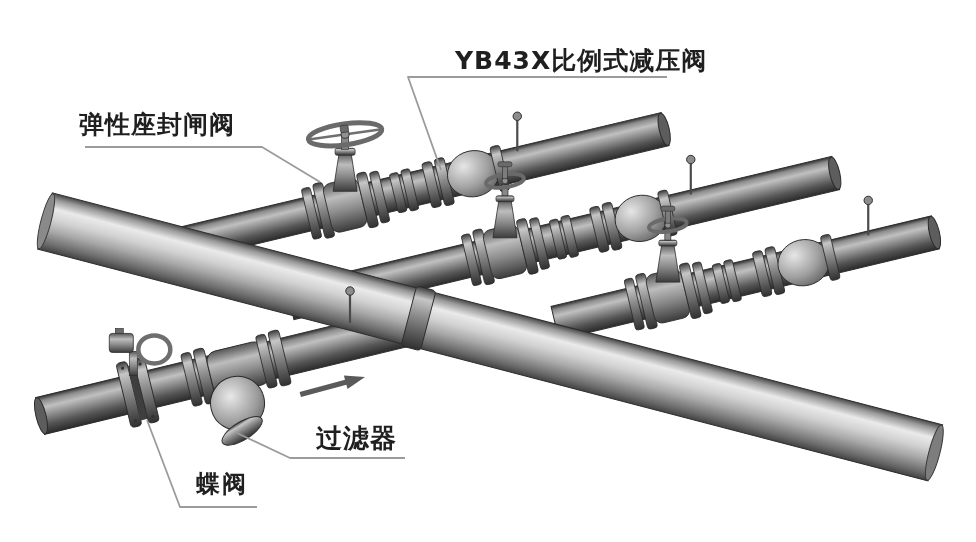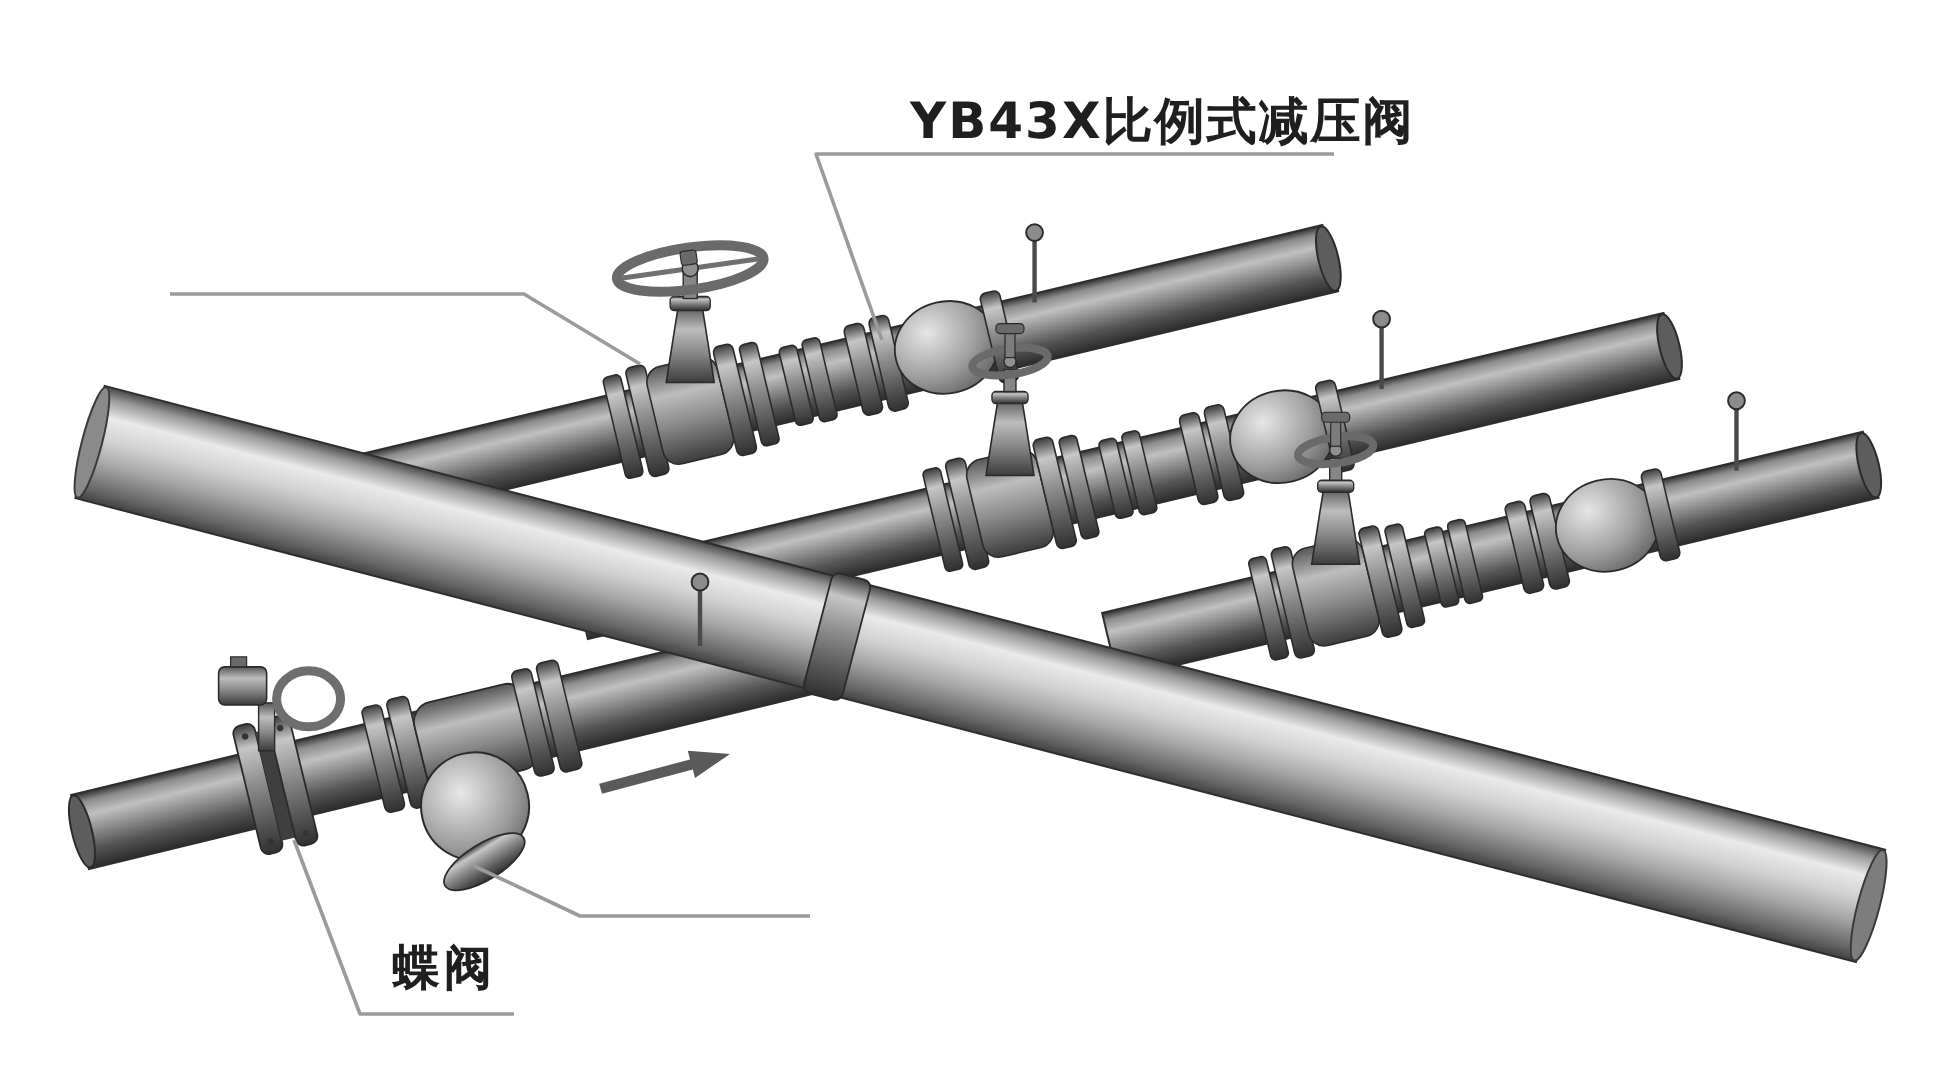--- a/index.html
+++ b/index.html
@@ -211,14 +211,16 @@
 
   <polygon points="301,396.9 346.4,384.7 347.5,389 365,377 343.9,375.4 345,379.7 299.6,391.9" fill="#5a5a5a"></polygon>
 
   <polyline points="667,77 408,77 441,170" fill="none" stroke="#9b9b9b" stroke-width="1.8" stroke-linejoin="round"></polyline>
   <polyline points="85,147 262,147 320,182" fill="none" stroke="#9b9b9b" stroke-width="1.8" stroke-linejoin="round"></polyline>
   <polyline points="405,458 290,458 237,433" fill="none" stroke="#9b9b9b" stroke-width="1.8" stroke-linejoin="round"></polyline>
   <polyline points="257,507 180,507 147,420" fill="none" stroke="#9b9b9b" stroke-width="1.8" stroke-linejoin="round"></polyline>
 </svg>
 
   <div class="lbl" id="lbl-yb43x">YB43X比例式减压阀</div>
+  <div class="lbl" id="lbl-gate">弹性座封闸阀</div>
+  <div class="lbl" id="lbl-strainer">过滤器</div>
   <div class="lbl" id="lbl-butterfly">蝶阀</div>
 </div>
 
 </body></html>

